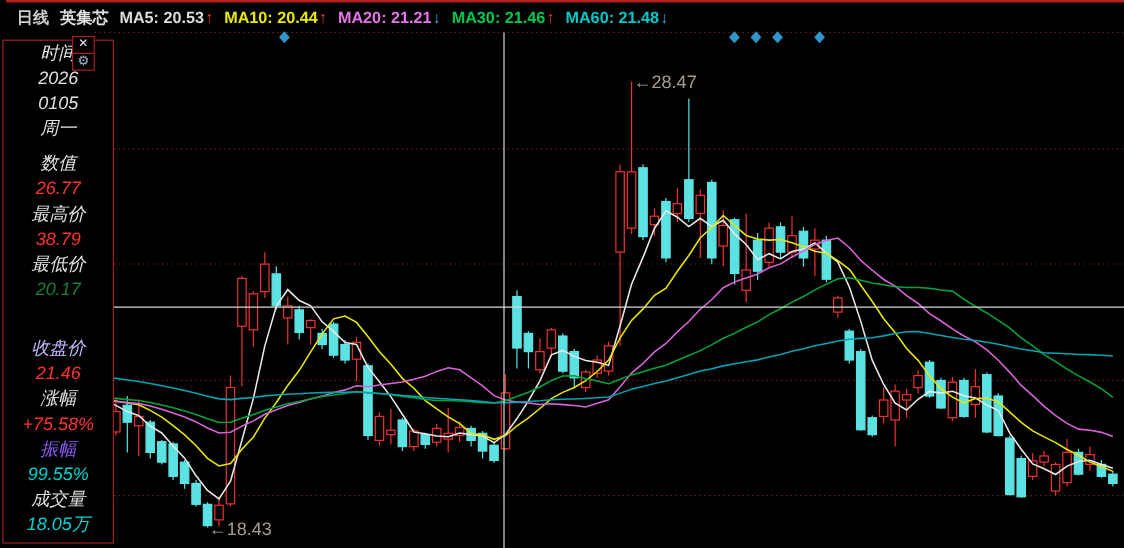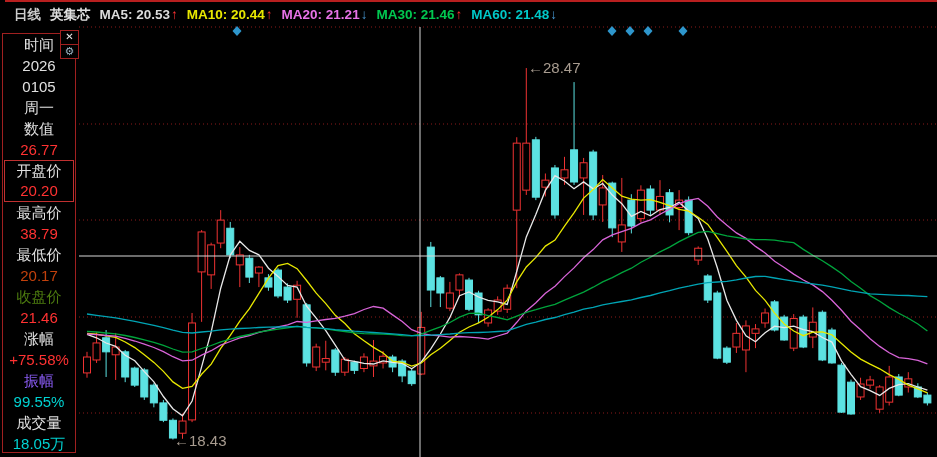--- a/index.html
+++ b/index.html
@@ -7,22 +7,22 @@
        font-family:"Liberation Sans","DejaVu Sans",sans-serif;}
   
   #toolbar{position:absolute;left:5px;top:0;width:937px;height:25px;background:#000;
            border-top:2px solid #b81f1f;display:flex;align-items:center;
            font-size:13.5px;font-weight:bold;white-space:nowrap;}
   #toolbar .t-item{margin-left:9px;}
   #toolbar .arrow{font-weight:bold;margin-left:1px;}
   
   #chart{position:absolute;left:0;top:0;z-index:1;}
   
-  #panel{position:absolute;left:2px;top:33px;width:74px;height:420px;z-index:10;
-         background:#000;border:1px solid #a02020;box-sizing:border-box;}
+  #panel{position:absolute;left:2px;top:33px;width:93px;height:420px;z-index:10;
+         background:#000;border:1px solid #a02020;box-sizing:border-box;font-style:italic;}
   .p-row{height:21px;line-height:21px;text-align:center;font-size:15px;}
   .p-box{border:1px solid #c03030;margin:0 1px;}
   .p-box .p-row{height:20px;line-height:20px;}
   .panel-btn{position:absolute;width:17px;height:13px;z-index:20;background:#000;
              border:1px solid #a02020;color:#e8e8e8;font-size:10px;line-height:12px;
              text-align:center;cursor:pointer;}
   #btn-close{left:60px;top:30px;}
   #btn-gear{left:60px;top:44px;color:#9ab4c4;font-size:11px;}
 </style>
 </head>
@@ -235,31 +235,27 @@
     <span class="t-item" style="color:#e0e0e0">英集芯</span>
     <span id="ma-items"><span class="t-item" style="color: rgb(220, 220, 220);">MA5: 20.53<span class="arrow" style="color: rgb(255, 50, 50);">↑</span></span><span class="t-item" style="color: rgb(232, 232, 0);">MA10: 20.44<span class="arrow" style="color: rgb(255, 50, 50);">↑</span></span><span class="t-item" style="color: rgb(232, 115, 232);">MA20: 21.21<span class="arrow" style="color: rgb(74, 159, 220);">↓</span></span><span class="t-item" style="color: rgb(0, 200, 80);">MA30: 21.46<span class="arrow" style="color: rgb(255, 50, 50);">↑</span></span><span class="t-item" style="color: rgb(0, 200, 200);">MA60: 21.48<span class="arrow" style="color: rgb(74, 159, 220);">↓</span></span></span>
   </div>
 
   <div id="panel">
     <div id="panel-rows">
         <div class="p-row" style="color: rgb(224, 224, 224);">时间</div>
         <div class="p-row" style="color: rgb(224, 224, 224);">2026</div>
         <div class="p-row" style="color: rgb(224, 224, 224);">0105</div>
         <div class="p-row" style="color: rgb(224, 224, 224);">周一</div>
-        <div class="p-row" style="color: rgb(224, 224, 224);">数值</div>
+        <div class="p-row" style="color: rgb(224, 224, 224); margin-top: 8px;">数值</div>
         <div class="p-row" style="color: rgb(255, 50, 50);">26.77</div>
-        <div class="p-box">
-          <div class="p-row" style="color: rgb(224, 224, 224);">开盘价</div>
-          <div class="p-row" style="color: rgb(255, 50, 50);">20.20</div>
-        </div>
         <div class="p-row" style="color: rgb(224, 224, 224);">最高价</div>
         <div class="p-row" style="color: rgb(255, 50, 50);">38.79</div>
         <div class="p-row" style="color: rgb(224, 224, 224);">最低价</div>
-        <div class="p-row" style="color: #c2410c;">20.17</div>
-        <div class="p-row" style="color: #4d7c0f;">收盘价</div>
+        <div class="p-row" style="color: #15803d;">20.17</div>
+        <div class="p-row" style="color: #c4b5fd; margin-top: 28px;">收盘价</div>
         <div class="p-row" style="color: rgb(255, 50, 50);">21.46</div>
         <div class="p-row" style="color: rgb(224, 224, 224);">涨幅</div>
         <div class="p-row" style="color: rgb(255, 50, 50);">+75.58%</div>
         <div class="p-row" style="color: #8b5cf6;">振幅</div>
         <div class="p-row" style="color: rgb(0, 210, 210);">99.55%</div>
         <div class="p-row" style="color: rgb(224, 224, 224);">成交量</div>
         <div class="p-row" style="color: rgb(0, 210, 210);">18.05万</div>
       </div>
   </div>
 

